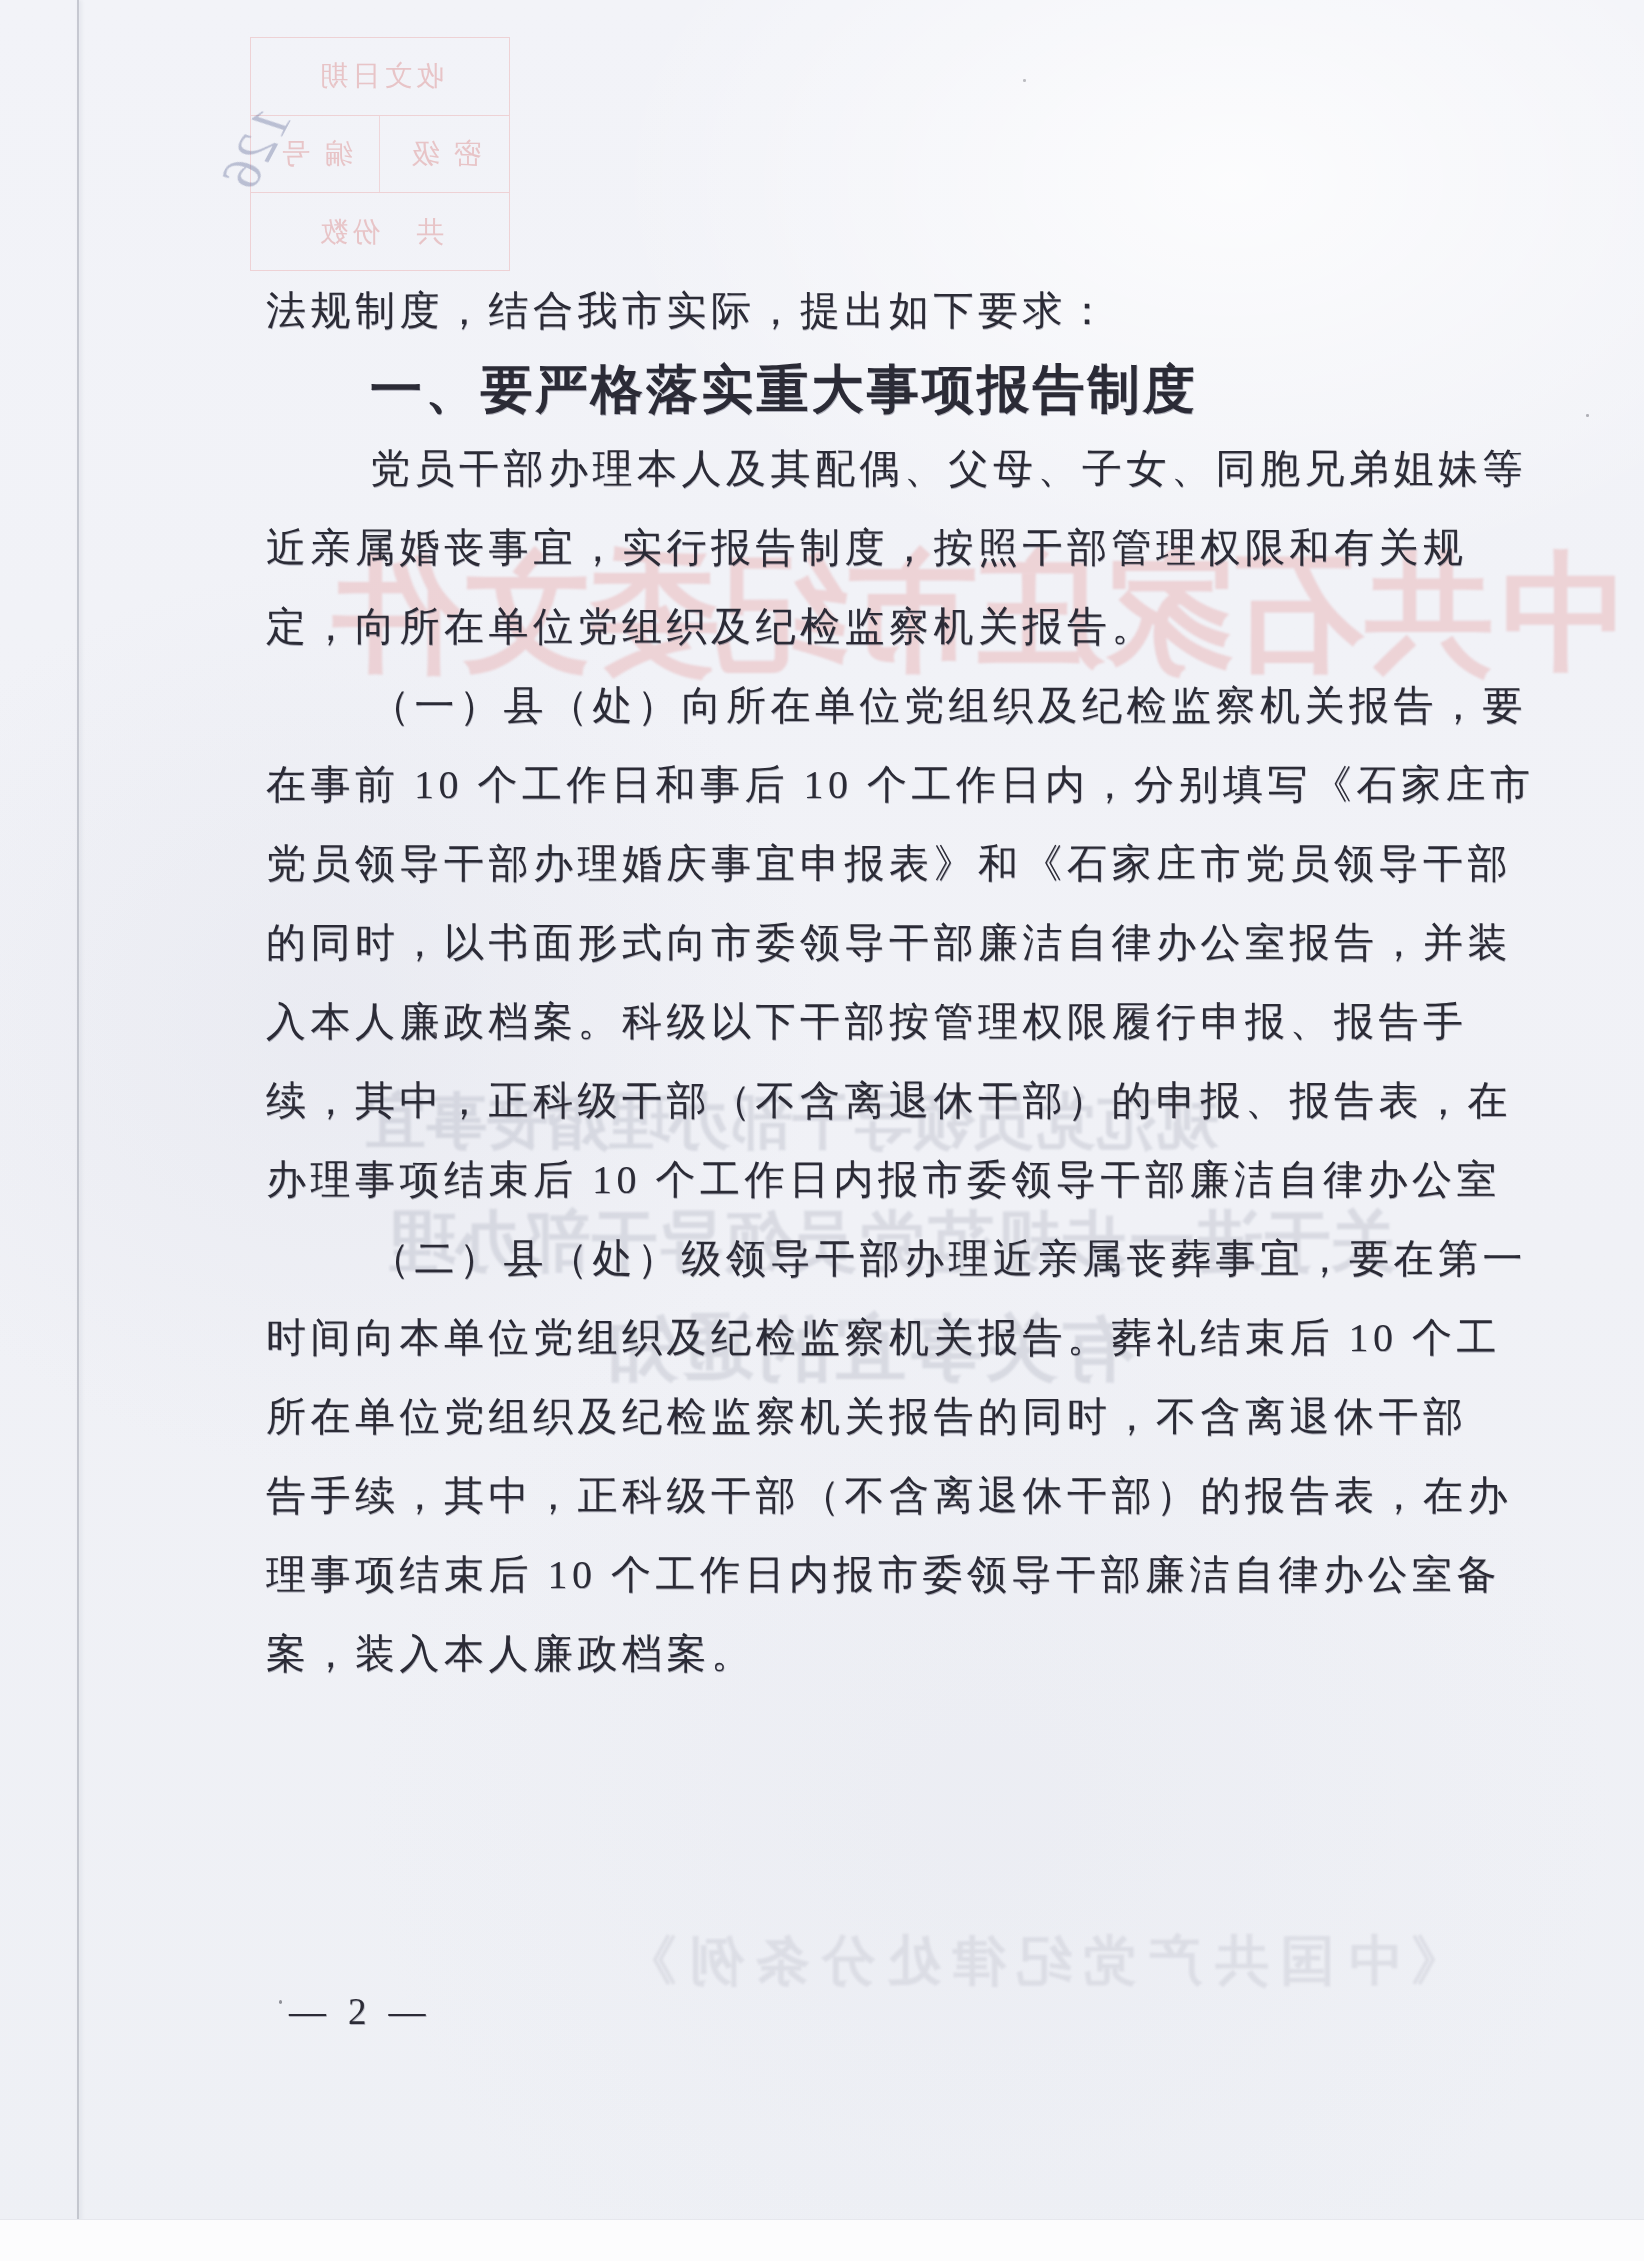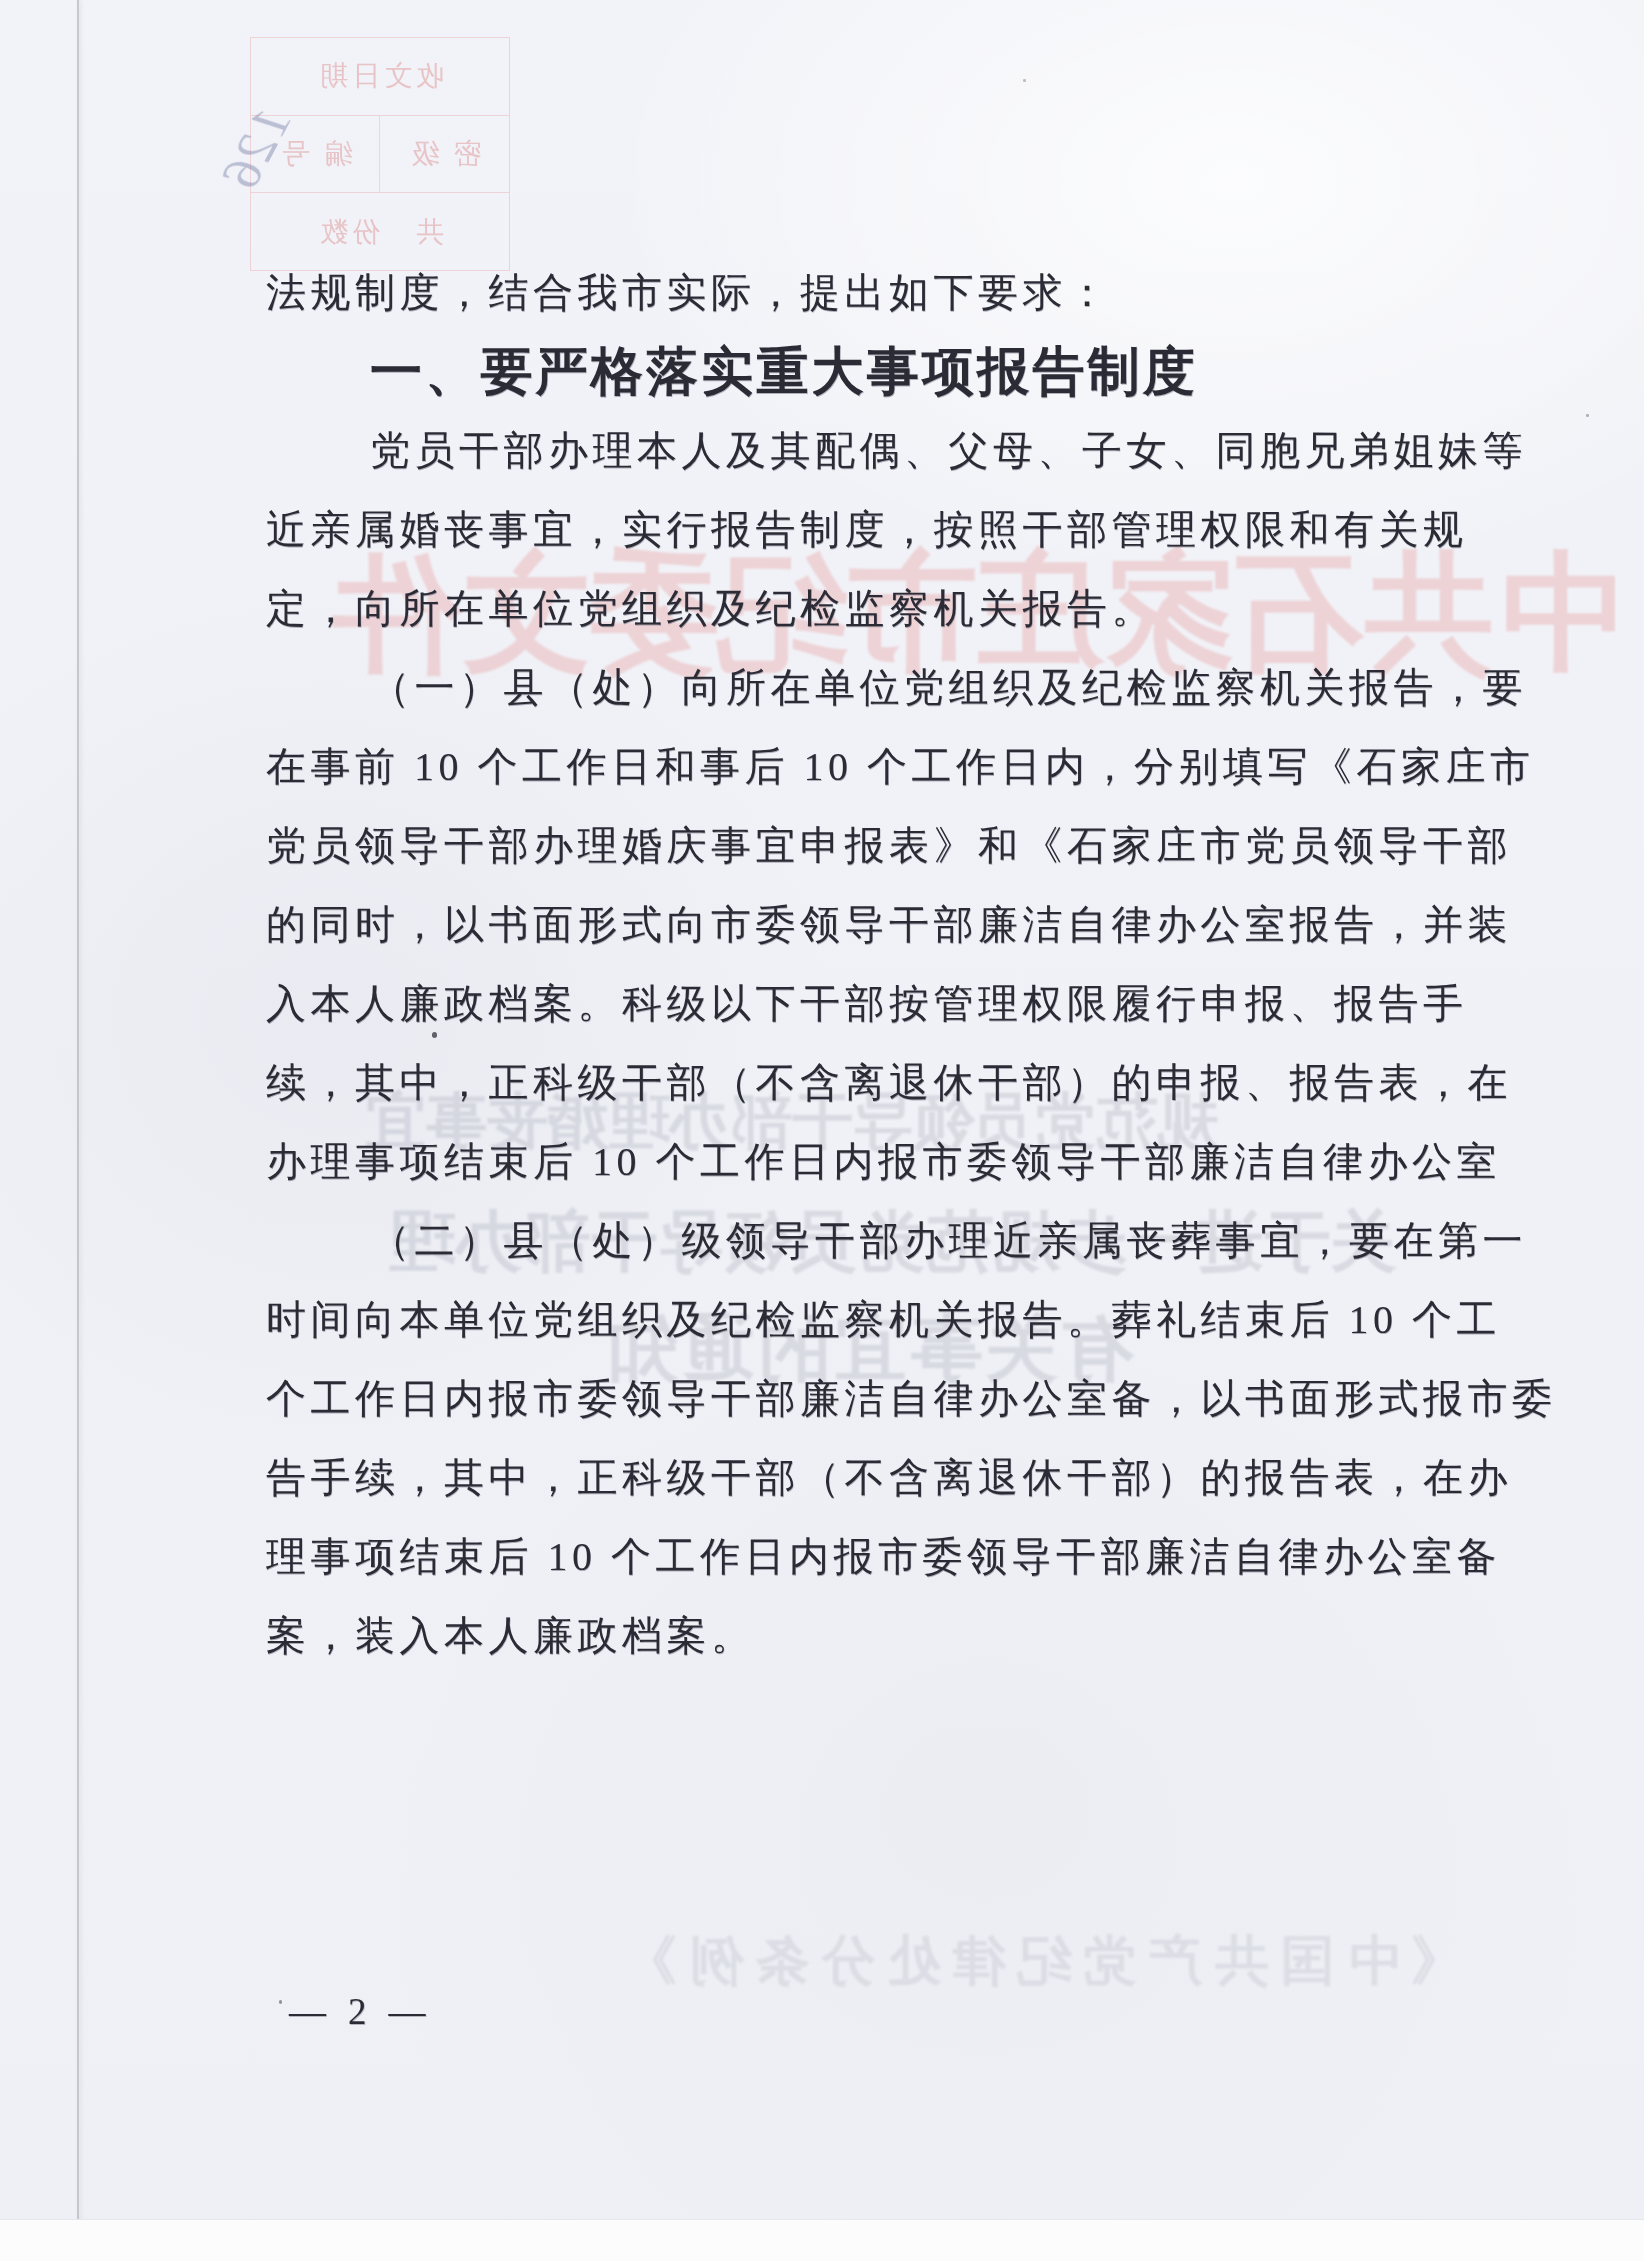--- a/index.html
+++ b/index.html
@@ -65,21 +65,21 @@
     color:rgba(125,130,150,0.20);
     transform:scaleX(-1);
     filter:blur(1px);
   }
   .gb-a{left:364px;top:1081px;font-size:61px;letter-spacing:0px;}
   .gb-b{left:387px;top:1197px;font-size:66px;letter-spacing:1.3px;}
   .gb-c{left:602px;top:1301px;font-size:72px;letter-spacing:3.9px;}
   .gb-d{left:612px;top:1925px;font-size:54px;letter-spacing:11.6px;color:rgba(125,130,150,0.15);}
   
   .textblock{
-    position:absolute;left:266px;top:253px;width:1227px;
+    position:absolute;left:266px;top:271px;width:1227px;
     color:#2b2b36;
     text-shadow:0.6px 0.6px 0.6px rgba(45,45,70,0.35);
   }
   .tline{
     height:79px;line-height:79px;font-size:40px;letter-spacing:4.5px;
     white-space:nowrap;
   }
   .tline.ind{padding-left:104px;}
   .tline.bold{font-weight:bold;font-size:52px;letter-spacing:3.2px;}
   .pagenum{
@@ -133,21 +133,21 @@
       <div class="tline">定，向所在单位党组织及纪检监察机关报告。</div>
       <div class="tline ind">（一）县（处）向所在单位党组织及纪检监察机关报告，要</div>
       <div class="tline">在事前 10 个工作日和事后 10 个工作日内，分别填写《石家庄市</div>
       <div class="tline">党员领导干部办理婚庆事宜申报表》和《石家庄市党员领导干部</div>
       <div class="tline">的同时，以书面形式向市委领导干部廉洁自律办公室报告，并装</div>
       <div class="tline">入本人廉政档案。科级以下干部按管理权限履行申报、报告手</div>
       <div class="tline">续，其中，正科级干部（不含离退休干部）的申报、报告表，在</div>
       <div class="tline">办理事项结束后 10 个工作日内报市委领导干部廉洁自律办公室</div>
       <div class="tline ind">（二）县（处）级领导干部办理近亲属丧葬事宜，要在第一</div>
       <div class="tline">时间向本单位党组织及纪检监察机关报告。葬礼结束后 10 个工</div>
-      <div class="tline">个工作日内报市委领导干部廉洁自律办公室备，以书面形式报市委</div>
+      <div class="tline">所在单位党组织及纪检监察机关报告的同时，不含离退休干部</div>
       <div class="tline">告手续，其中，正科级干部（不含离退休干部）的报告表，在办</div>
       <div class="tline">理事项结束后 10 个工作日内报市委领导干部廉洁自律办公室备</div>
       <div class="tline">案，装入本人廉政档案。</div>
     </div>
 
   <div class="pagenum">— 2 —</div>
 
   <div class="speck sp1"></div>
   <div class="speck sp2"></div>
   <div class="speck sp3"></div>

